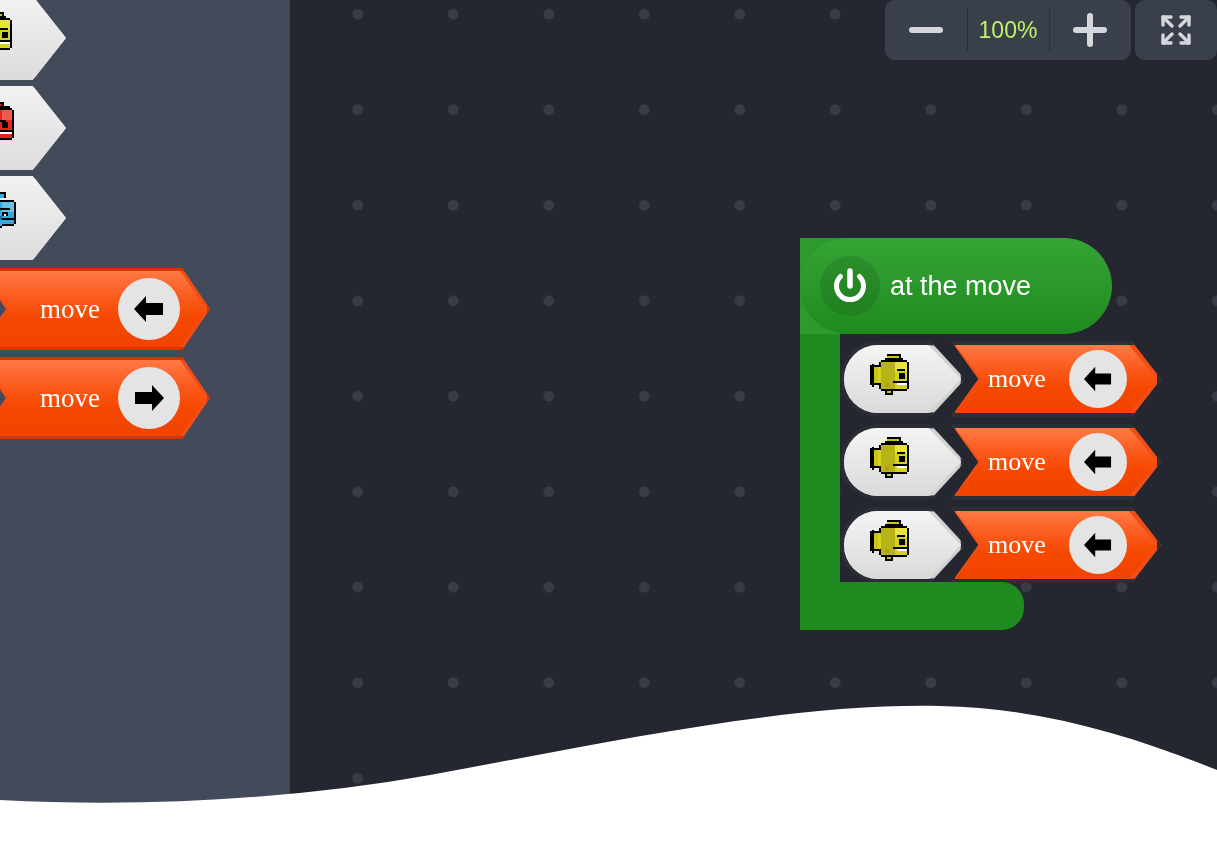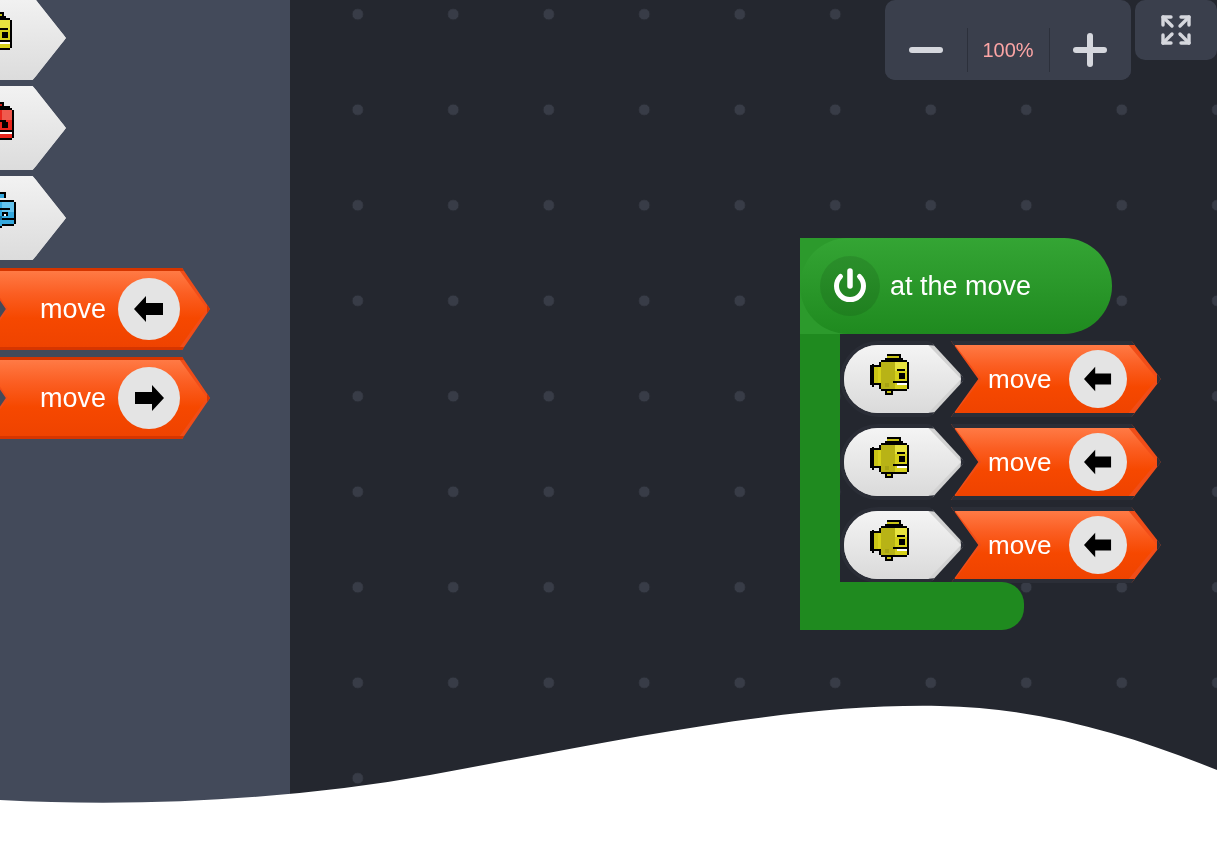--- a/index.html
+++ b/index.html
@@ -100,21 +100,21 @@
     position: absolute;
     inset: 3px;
     background: linear-gradient(180deg, #ff7a45 0%, #fb5e22 30%, #f64800 62%, #ef4300 100%);
     -webkit-clip-path: polygon(0% 0%, 88% 0%, 100% 50%, 88% 100%, 0% 100%, 12% 50%);
     clip-path: polygon(0% 0%, 88% 0%, 100% 50%, 88% 100%, 0% 100%, 12% 50%);
   }
   .blk-label {
     position: absolute;
     color: #ffffff;
     font-size: 27px;
-    font-family: Liberation Sans, sans-serif;
+    font-family: Liberation Serif, serif;
     top: 50%;
     transform: translateY(-50%);
     white-space: nowrap;
     text-align: center;
   }
   .blk-knob {
     position: absolute;
     top: 50%;
     transform: translateY(-50%);
     width: 62px; height: 62px;
@@ -139,28 +139,27 @@
     background: #3a3f4c;
     border-radius: 10px;
     overflow: hidden;
   }
   .zbtn {
     width: 82px;
     height: 60px;
     display: flex;
     align-items: center;
     justify-content: center;
-    color: #fca5a5;
-    font-size: 20px;
+    color: #bef264;
+    font-size: 23px;
     font-family: "Liberation Sans", sans-serif;
     background: #3a3f4c;
     border: none;
     cursor: pointer;
     position: relative;
-    margin-top: 20px;
   }
   .zbtn + .zbtn::before {
     content: "";
     position: absolute;
     left: 0; top: 8px; bottom: 8px;
     width: 1px;
     background: #2c303b;
   }
   .zbtn svg { display: block; }
   #fullscreen-btn {

